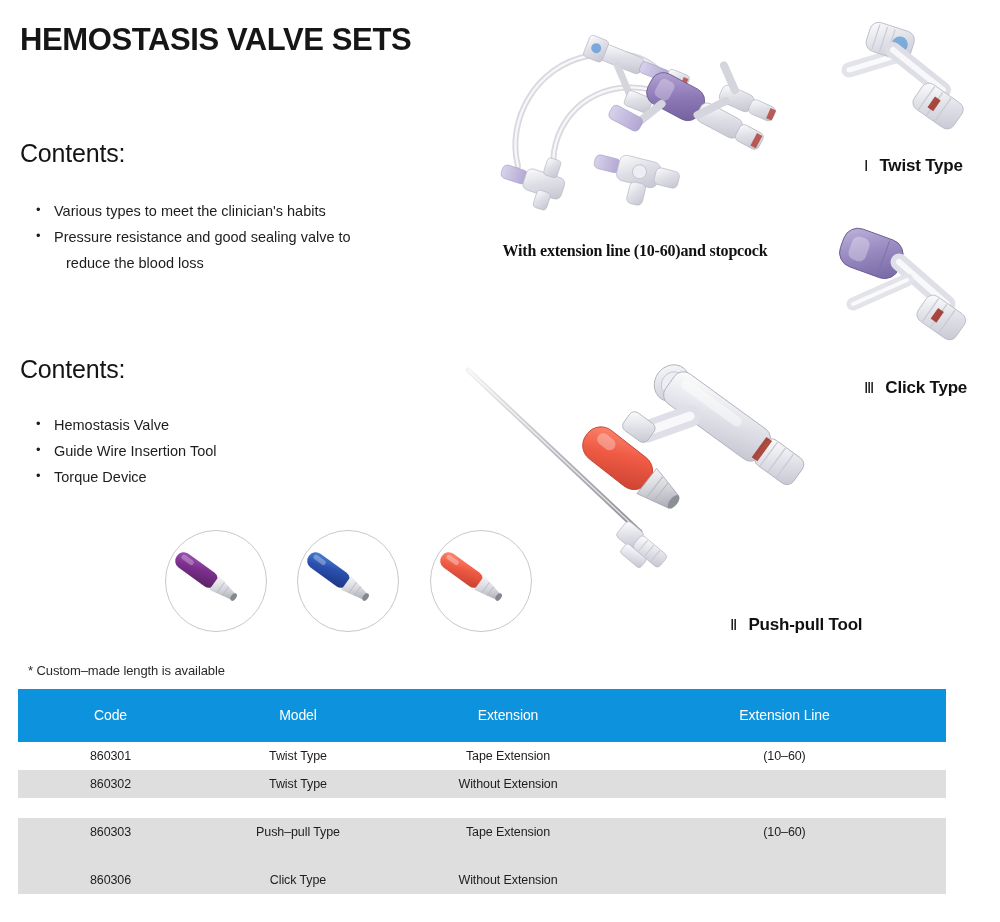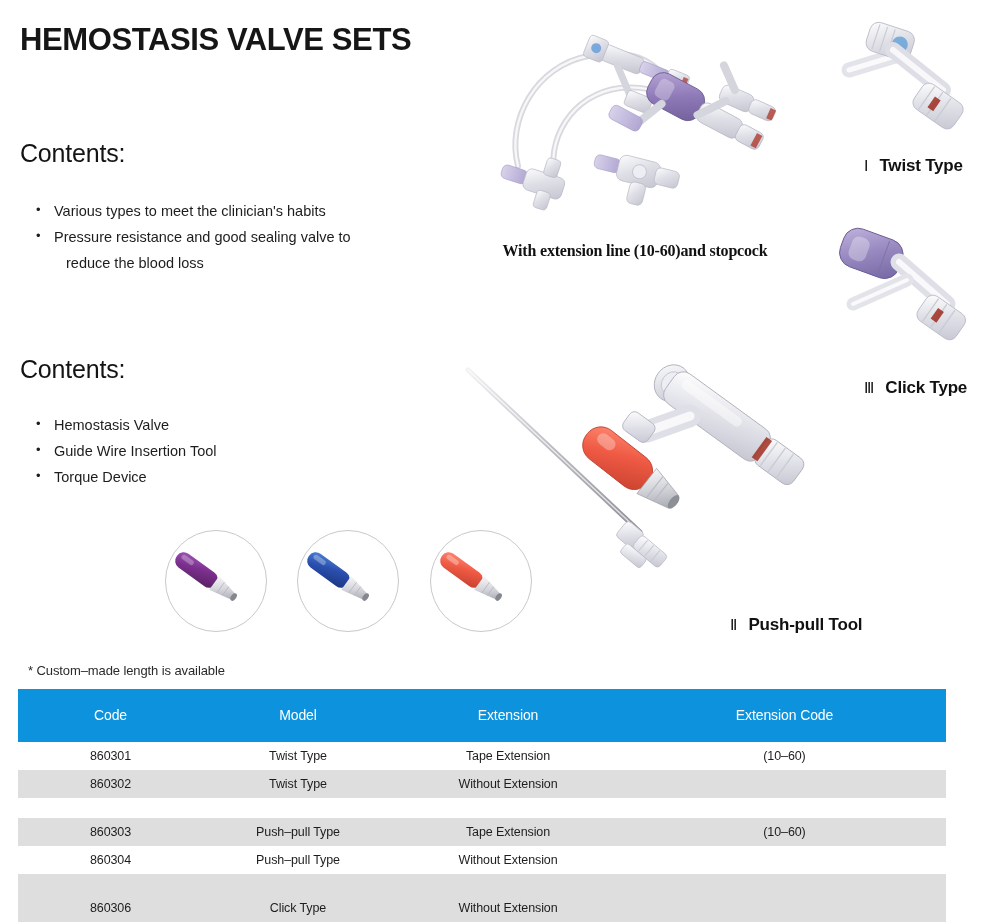--- a/index.html
+++ b/index.html
@@ -488,21 +488,21 @@
     <col class="col-code">
       <col class="col-model">
       <col class="col-ext">
       <col class="col-extline">
   </colgroup>
   <thead>
     <tr>
       <th>Code</th>
       <th>Model</th>
       <th>Extension</th>
-      <th>Extension Code</th>
+      <th>Extension Line</th>
     </tr>
   </thead>
   <tbody>
     <tr class="plain">
       <td>860301</td>
       <td>Twist Type</td>
       <td>Tape Extension</td>
       <td>(10–60)</td>
     </tr>
     <tr class="shaded">
@@ -516,26 +516,20 @@
       <td></td>
       <td></td>
       <td></td>
     </tr>
     <tr class="shaded">
       <td>860303</td>
       <td>Push–pull Type</td>
       <td>Tape Extension</td>
       <td>(10–60)</td>
     </tr>
-    <tr class="plain">
-      <td>860304</td>
-      <td>Push–pull Type</td>
-      <td>Without Extension</td>
-      <td></td>
-    </tr>
     <tr class="shaded spacer">
       <td></td>
       <td></td>
       <td></td>
       <td></td>
     </tr>
     <tr class="shaded">
       <td>860306</td>
       <td>Click Type</td>
       <td>Without Extension</td>

